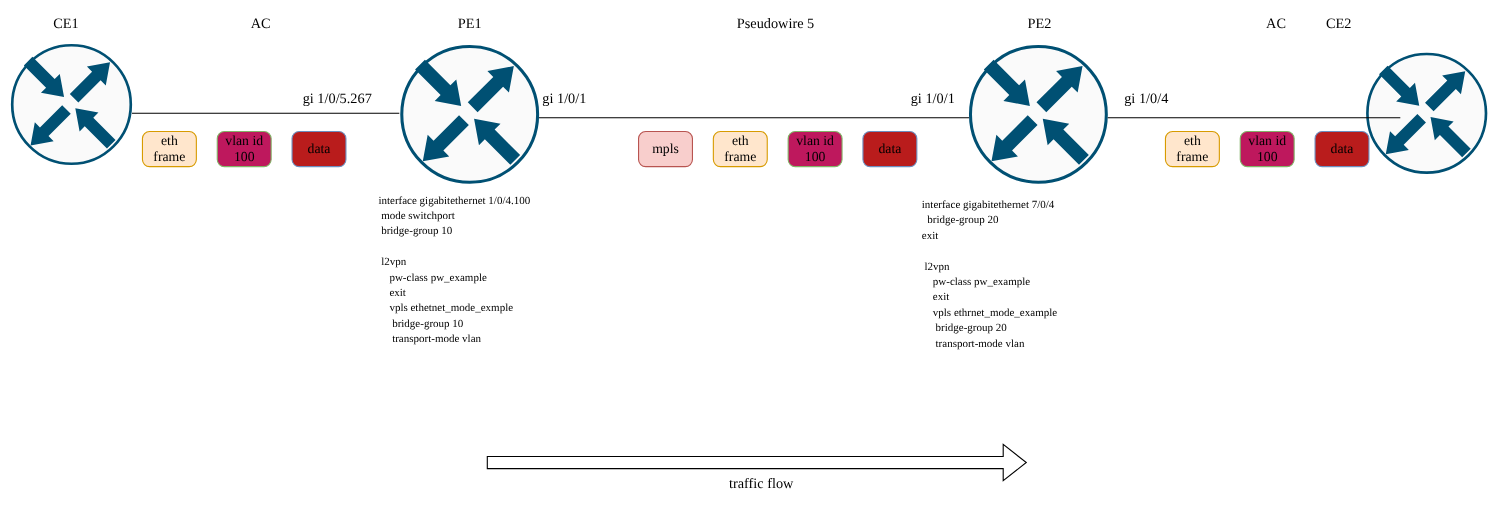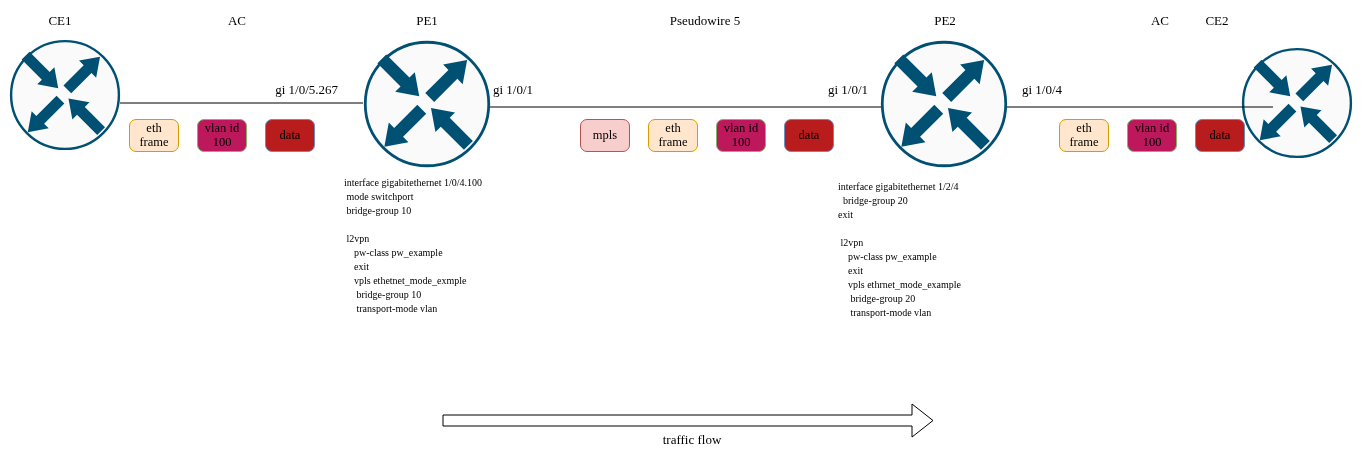--- a/index.html
+++ b/index.html
@@ -139,21 +139,21 @@
   <pre class="config" style="left:344px;top:176px">interface gigabitethernet 1/0/4.100
  mode switchport
  bridge-group 10
 
  l2vpn
     pw-class pw_example
     exit
     vpls ethetnet_mode_exmple
      bridge-group 10
      transport-mode vlan</pre>
-  <pre class="config" style="left:838px;top:180px">interface gigabitethernet 1/2/4
+  <pre class="config" style="left:838px;top:180px">interface gigabitethernet 7/0/4
   bridge-group 20
 exit
 
  l2vpn
     pw-class pw_example
     exit
     vpls ethrnet_mode_example
      bridge-group 20
      transport-mode vlan</pre>
 

